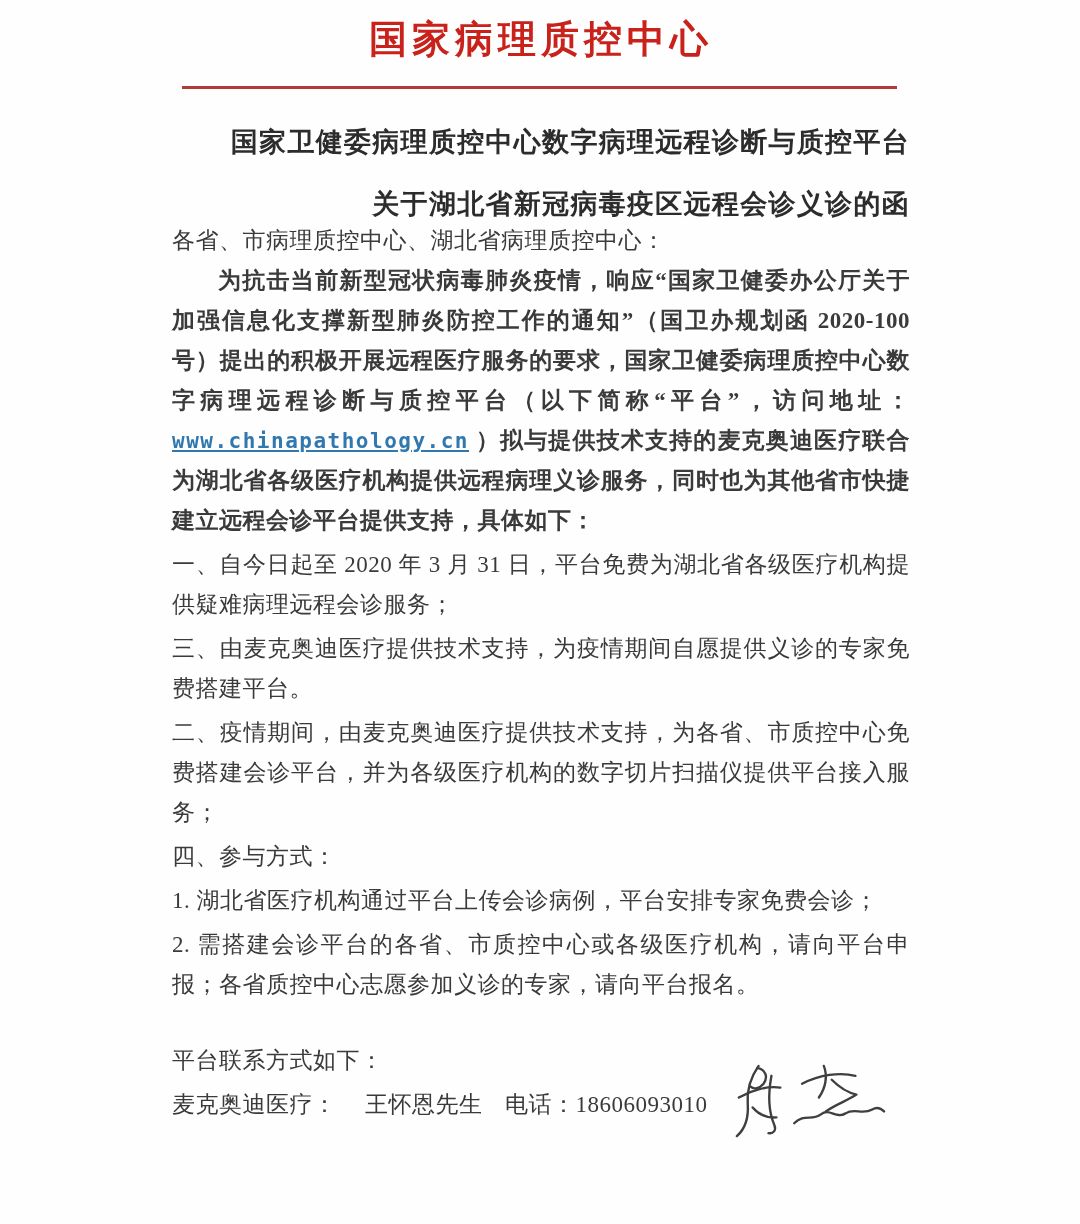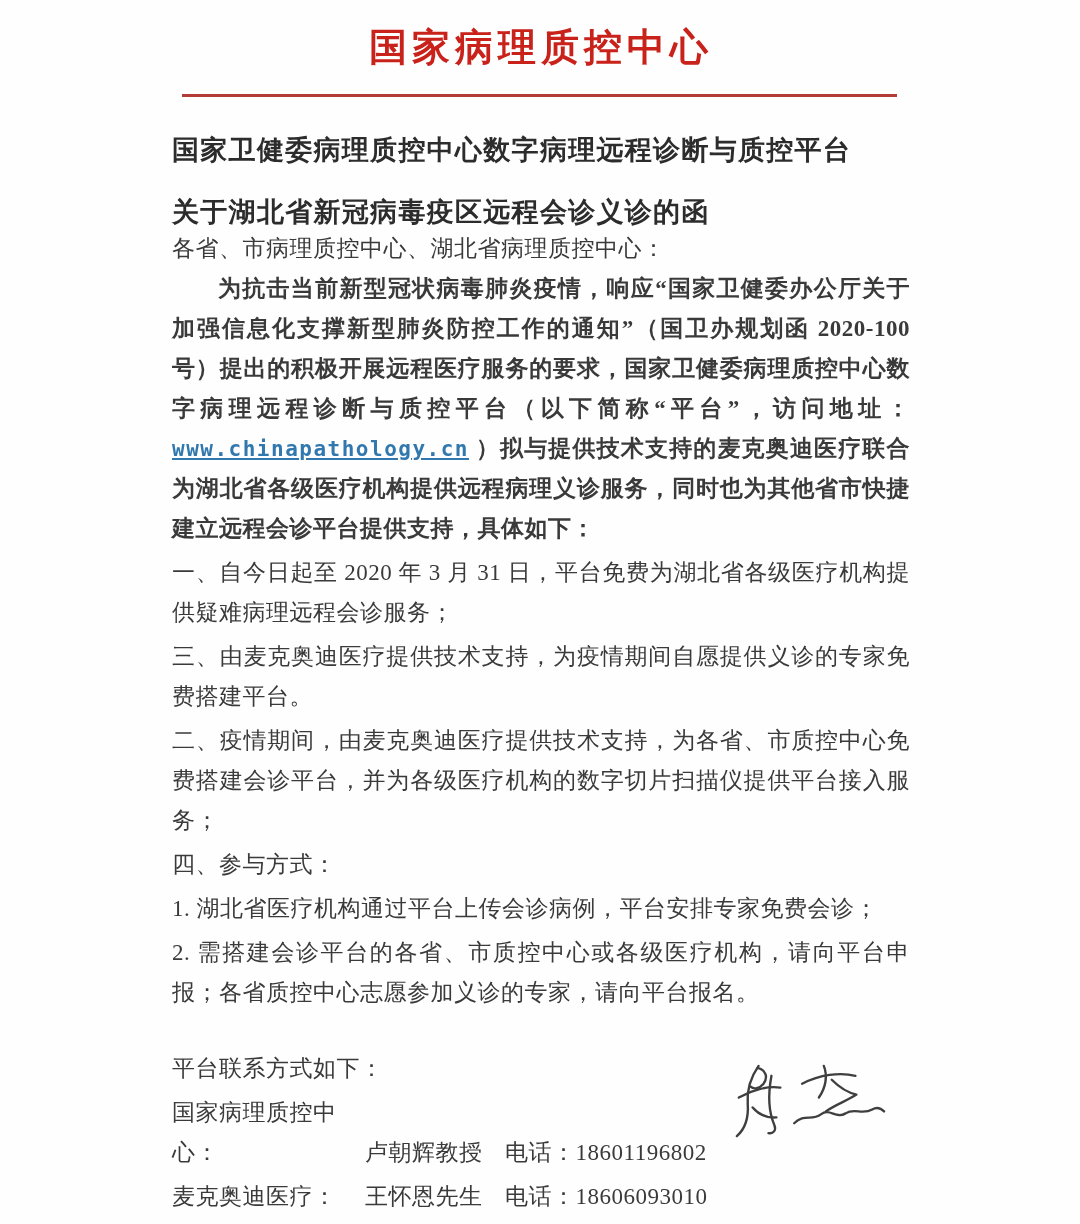--- a/index.html
+++ b/index.html
@@ -8,21 +8,21 @@
     --link-blue:#3178ae;
     --text-dark:#3a3a3a;
   }
   html,body{margin:0;padding:0;background:#ffffff;}
   .page{
     position:relative;
     width:1080px;height:1224px;
     box-sizing:border-box;
     margin:0 auto;
     background:#fefefe;
-    padding:8px 170px 0 172px;
+    padding:0 170px 0 172px;
     overflow:hidden;
     font-family:"Liberation Serif","DejaVu Serif",serif;
     color:var(--text-dark);
     font-size:23px;
     line-height:40px;
     letter-spacing:0.5px;
   }
   .letterhead{
     margin:0;padding-top:14px;
     text-align:center;
@@ -31,21 +31,21 @@
     letter-spacing:5px;
     color:var(--letterhead-red);
   }
   .red-rule{
     margin:22px 13px 0 10px;
     border:none;
     border-top:3px solid var(--rule-red);
     height:0;
   }
   .doc-title{
-    margin:0;text-align:left;
+    margin:0;text-align:right;
     font-size:27px;line-height:34px;
     font-weight:bold;
     letter-spacing:1.3px;
     color:#2c2c2c;
   }
   .doc-title.first{margin-top:36px;}
   .doc-title.second{margin-top:28px;}
   .salutation{margin:13px 0 0 0;}
   .para{margin:0;text-align:justify;}
   .para-block{margin:4px 0;text-align:justify;}
@@ -87,23 +87,20 @@
   <p class="para-block">三、由麦克奥迪医疗提供技术支持，为疫情期间自愿提供义诊的专家免费搭建平台。</p>
   <p class="para-block">二、疫情期间，由麦克奥迪医疗提供技术支持，为各省、市质控中心免费搭建会诊平台，并为各级医疗机构的数字切片扫描仪提供平台接入服务；</p>
   <p class="para-block">四、参与方式：</p>
 
   <p class="para-block">1. 湖北省医疗机构通过平台上传会诊病例，平台安排专家免费会诊；</p>
   <p class="para-block">2. 需搭建会诊平台的各省、市质控中心或各级医疗机构，请向平台申报；各省质控中心志愿参加义诊的专家，请向平台报名。</p>
 
   <p class="para contact-intro">平台联系方式如下：</p>
 
   <div class="contact-row">
-    <span class="org">国家病理质控中心：</span><span class="cname">卢朝辉教授</span><span class="phone-label">电话：</span><span class="phone-number">18601196802</span>
-  </div>
-  <div class="contact-row">
     <span class="org">麦克奥迪医疗：</span><span class="cname">王怀恩先生</span><span class="phone-label">电话：</span><span class="phone-number">18606093010</span>
   </div>
 
   <svg class="signature" viewBox="0 0 170 85" xmlns="http://www.w3.org/2000/svg" aria-label="陈杰">
     <g stroke="#3f3f3f" stroke-width="2.4" fill="none" stroke-linecap="round" stroke-linejoin="round">
       <path d="M34 6 C27 16 22 30 23 44 C24 58 20 70 12 77"></path>
       <path d="M33 8 C41 10 44 17 39 24 C35 29 29 30 26 27"></path>
       <path d="M14 38 C28 30 44 26 56 28"></path>
       <path d="M47 16 C44 32 43 50 50 66 C52 71 49 75 44 74"></path>
       <path d="M28 48 C34 55 42 59 52 58"></path>

